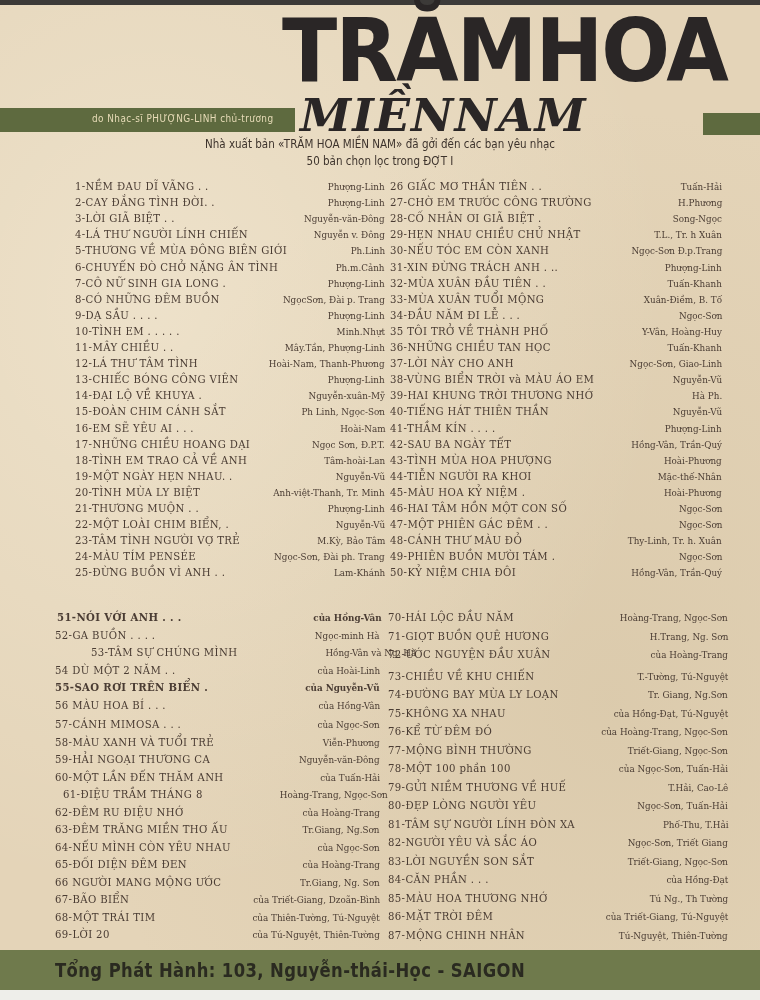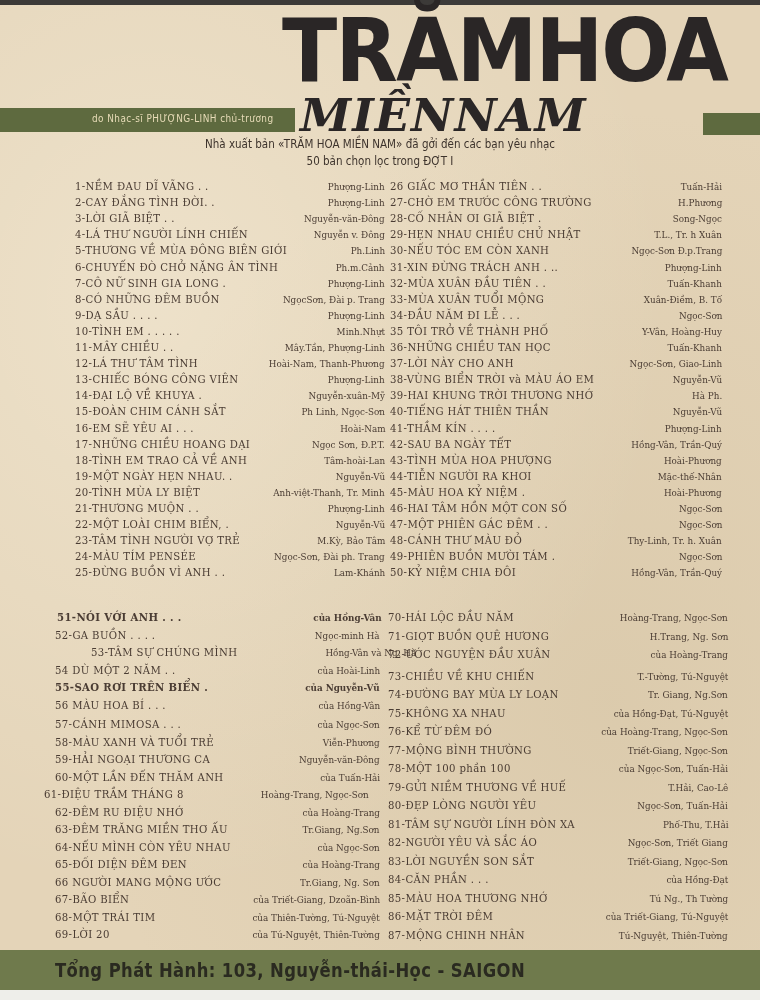--- a/index.html
+++ b/index.html
@@ -336,21 +336,21 @@
         <span class="author">Viễn-Phương</span>
       </div>
       <div class="row" style="left: 55px; top: 752px; width: 325px;">
         <span class="title">59-HẢI NGOẠI THƯƠNG CA</span>
         <span class="author">Nguyễn-văn-Đông</span>
       </div>
       <div class="row" style="left: 55px; top: 769.5px; width: 325px;">
         <span class="title">60-MỘT LẦN ĐẾN THĂM ANH</span>
         <span class="author">của Tuấn-Hải</span>
       </div>
-      <div class="row" style="left: 44px; top: 787px; width: 325px; gap: 28px;">
+      <div class="row" style="left: 63px; top: 787px; width: 325px; gap: 28px;">
         <span class="title">61-ĐIỆU TRẦM THÁNG 8</span>
         <span class="author">Hoàng-Trang, Ngọc-Sơn</span>
       </div>
       <div class="row" style="left: 55px; top: 804.5px; width: 325px;">
         <span class="title">62-ĐÊM RU ĐIỆU NHỚ</span>
         <span class="author">của Hoàng-Trang</span>
       </div>
       <div class="row" style="left: 55px; top: 822px; width: 325px;">
         <span class="title">63-ĐÊM TRĂNG MIỀN THƠ ẤU</span>
         <span class="author">Tr.Giang, Ng.Sơn</span>

